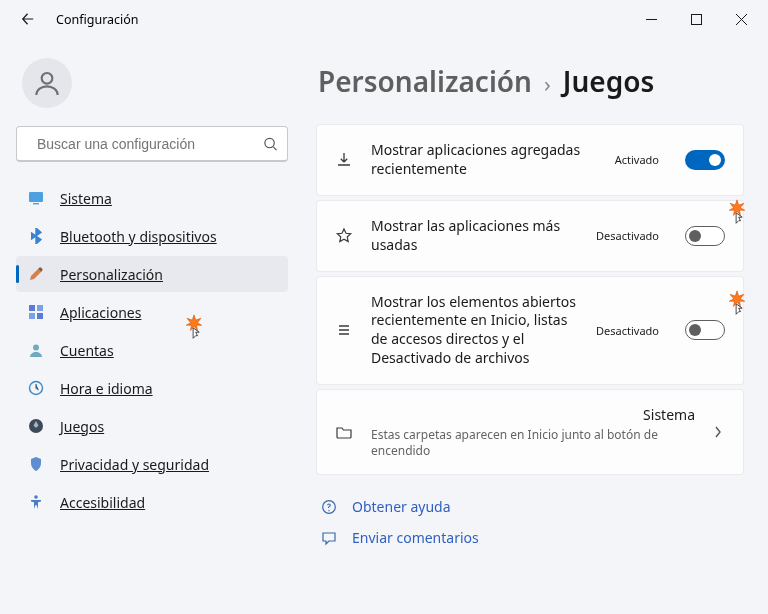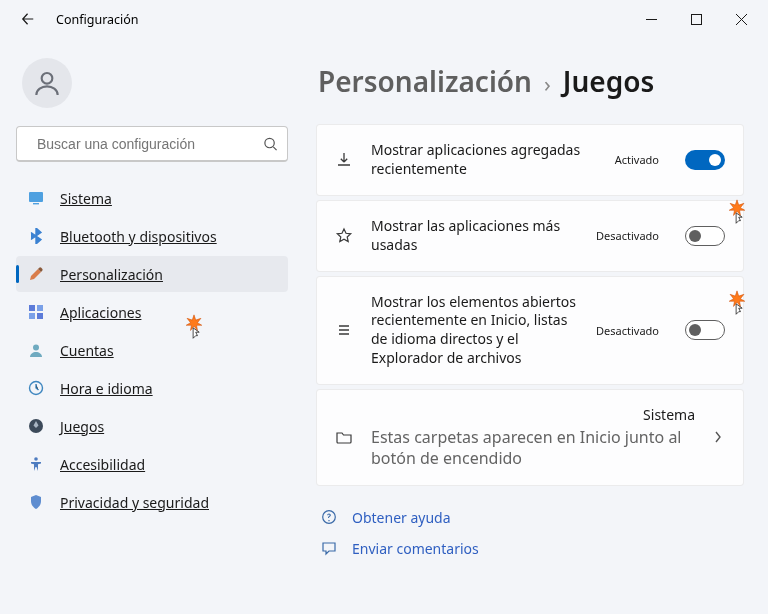--- a/index.html
+++ b/index.html
@@ -153,21 +153,21 @@
     flex-shrink: 0;
   }
   .row-text {
     flex: 1;
     display: flex;
     flex-direction: column;
     gap: 2px;
     align-items: flex-end;
   }
   .row-title { font-size: 14px; color: #1a1a1a; line-height: 1.35; }
-  .row-sub { font-size: 16px; color: #646464; line-height: 1.3; }
+  .row-sub { font-size: 12px; color: #646464; line-height: 1.3; }
   .row-state {
     font-size: 11px;
     color: #1a1a1a;
     margin-right: 10px;
   }
   .toggle {
     width: 40px; height: 20px;
     border-radius: 10px;
     position: relative;
     cursor: pointer;
@@ -326,33 +326,33 @@
           <svg width="16" height="16" viewBox="0 0 16 16">
               <circle cx="8" cy="8" r="7" fill="#3c4a5a"></circle>
               <path fill="#a7b4c2" d="M8 3 5.5 7.5 8 10l2.5-2.5L8 3Z"></path>
             </svg>
         </span>
         <span class="nav-label">Juegos</span>
       </div>
       <div class="nav-item">
         <span class="nav-icon">
           <svg width="16" height="16" viewBox="0 0 16 16">
+              <path fill="#5e8dd0" d="M8 1 3 3v4c0 4 2.5 6.5 5 8 2.5-1.5 5-4 5-8V3L8 1Z"></path>
+            </svg>
+        </span>
+        <span class="nav-label">Privacidad y seguridad</span>
+      </div>
+      <div class="nav-item">
+        <span class="nav-icon">
+          <svg width="16" height="16" viewBox="0 0 16 16">
               <circle cx="8" cy="3" r="1.8" fill="#4e7cc0"></circle>
               <path fill="#4e7cc0" d="M3 6h10v1.5l-3 .8V15l-1.5-4h-1L6 15V8.3L3 7.5V6Z"></path>
             </svg>
         </span>
         <span class="nav-label">Accesibilidad</span>
-      </div>
-      <div class="nav-item">
-        <span class="nav-icon">
-          <svg width="16" height="16" viewBox="0 0 16 16">
-              <path fill="#5e8dd0" d="M8 1 3 3v4c0 4 2.5 6.5 5 8 2.5-1.5 5-4 5-8V3L8 1Z"></path>
-            </svg>
-        </span>
-        <span class="nav-label">Privacidad y seguridad</span>
       </div>
     </div>
   </div>
 
   <div class="main">
 
     <div class="crumbs">
       <span class="crumb-a">Personalización</span>
       <span class="crumb-sep">›</span>
       <span class="crumb-b">Juegos</span>
@@ -393,21 +393,21 @@
     </div>
 
     <div class="card">
       <div class="row">
         <span class="row-icon">
           <svg width="18" height="18" viewBox="0 0 18 18">
               <path stroke="#3a3a3a" stroke-width="1.3" d="M4 5h10M4 9h10M4 13h10"></path>
             </svg>
         </span>
         <div class="row-text">
-          <div class="row-title">Mostrar los elementos abiertos recientemente en Inicio, listas de idioma directos y el Explorador de archivos</div>
+          <div class="row-title">Mostrar los elementos abiertos recientemente en Inicio, listas de accesos directos y el Desactivado de archivos</div>
         </div>
         <div class="row-state">Desactivado</div>
         <div class="toggle off">
             <div class="knob"></div>
           </div>
       </div>
     </div>
 
     <div class="card" style="cursor:pointer;">
       <div class="row">

